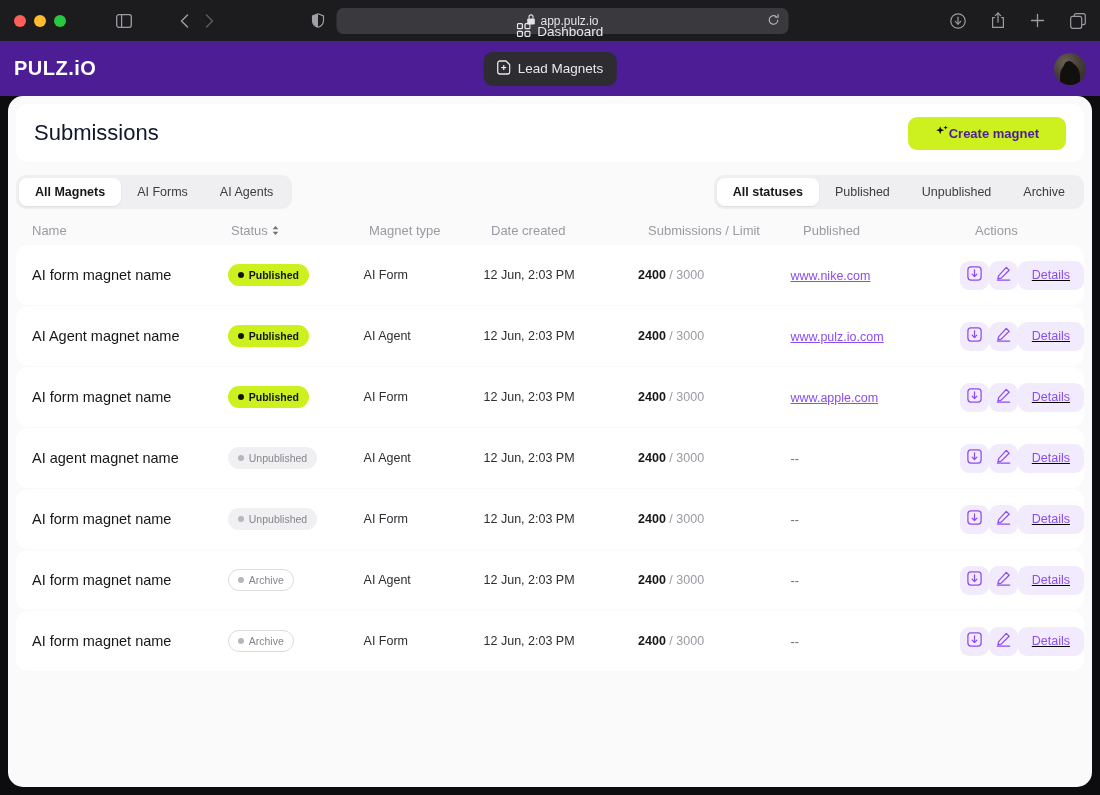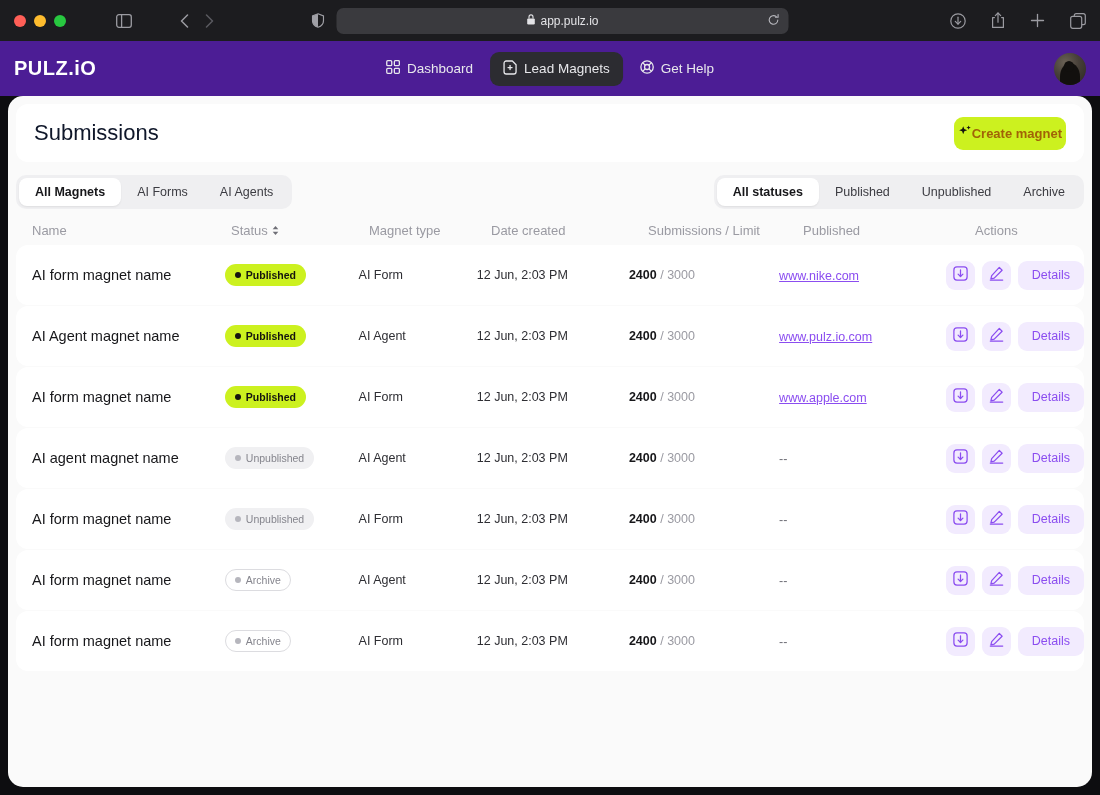--- a/index.html
+++ b/index.html
@@ -82,22 +82,23 @@
     font-size: 20px;
     font-weight: bold;
     color: #ffffff;
     letter-spacing: 0.5px;
   }
   .main-nav {
     position: absolute;
     left: 50%;
     transform: translateX(-50%);
     display: flex;
-    align-items: center;
+    align-items: flex-end;
     gap: 4px;
+    flex-direction: column;
   }
   .nav-item {
     display: flex;
     align-items: center;
     gap: 7px;
     padding: 8px 13px;
     border-radius: 9px;
     color: #e8e8ec;
     font-size: 13.5px;
     cursor: pointer;
@@ -159,25 +160,25 @@
     padding: 0 18px;
   }
   .page-title {
     font-size: 22px;
     color: #0f172a;
     font-weight: normal;
   }
   .create-btn {
     margin-left: auto;
     background: #ccf11f;
-    color: #a16207;
+    color: #4c1d95;
     border: none;
     border-radius: 9px;
     height: 33px;
-    padding: 0 4px;
+    padding: 0 27px;
     font-size: 13px;
     font-weight: bold;
     font-family: "Liberation Sans", sans-serif;
     display: flex;
     align-items: center;
     gap: 0;
     cursor: pointer;
   }
 
   .filters-row {
@@ -286,21 +287,21 @@
     background: #ffffff;
     color: #85858d;
     border: 1px solid #dcdce0;
     padding: 4px 9px;
   }
   .badge.archive .bdot { background: #b6b6bd; }
 
   .actions {
     display: flex;
     align-items: flex-end;
-    gap: 7px;
+    text-decoration: underline;
   }
   .act-btn {
     background: #f2ebfe;
     border: none;
     border-radius: 9px;
     height: 29px;
     width: 29px;
     display: flex;
     align-items: center;
     justify-content: center;

